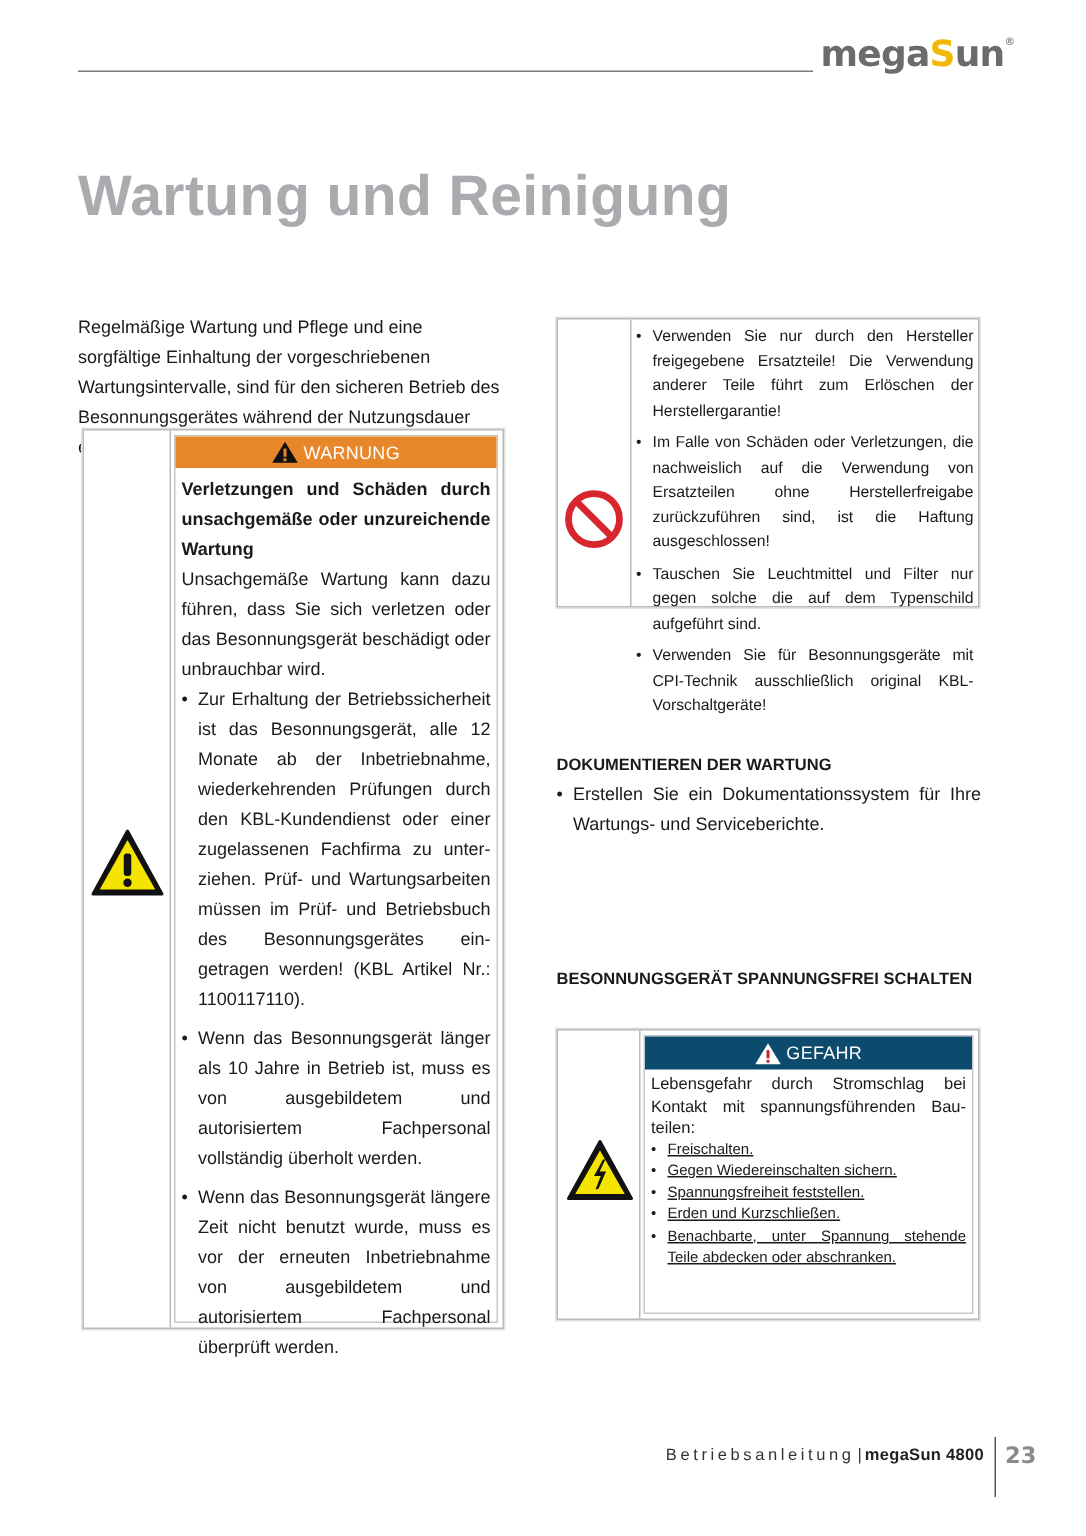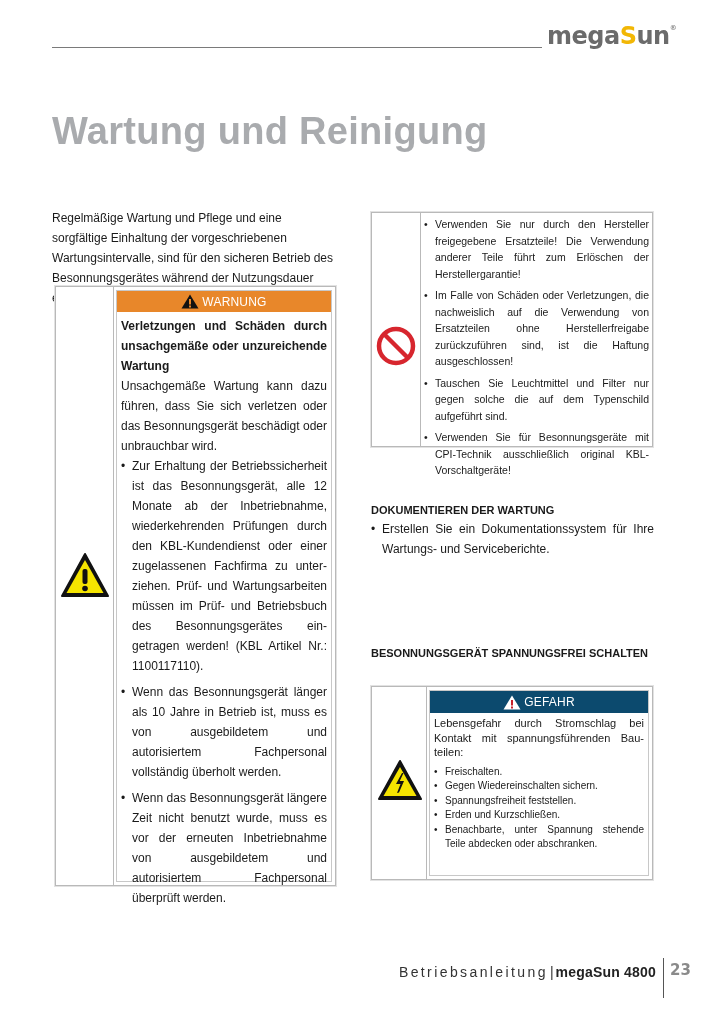--- a/index.html
+++ b/index.html
@@ -28,44 +28,44 @@
   .text-block .bold { font-weight: bold; }
   ul.bullets { list-style: none; }
   ul.bullets li { position: relative; padding-left: 11px; text-align: justify; }
   ul.bullets li::before { content: "•"; position: absolute; left: 0; top: 0; }
   .box-left ul.bullets li { margin-top: 0; }
   .box-left ul.bullets li + li { margin-top: 6px; }
 
   .warn-icon { position: absolute; left: 4px; top: 265px; width: 50px; height: 46px; }
 
   
-  .box-right-top { left: 371px; top: 212px; width: 282px; height: 235px; }
+  .box-right-top { left: 371px; top: 212px; width: 282px; height: 193px; }
   .box-right-top .icon-col { position: absolute; left: 0; top: 0; width: 49px; height: 100%; border-right: 1px solid #b9b9b9; }
   .box-right-top .content { position: absolute; left: 52px; top: 3px; right: 3px; font-size: 10.5px; line-height: 16.5px; }
   .box-right-top ul.bullets li + li { margin-top: 5px; }
   .prohib-icon { position: absolute; left: 4px; top: 113px; width: 40px; height: 40px; }
 
   .section-heading { position: absolute; font-weight: bold; font-size: 11px; line-height: 20px; color: #1a1a1a; }
   .sh1 { left: 371px; top: 500px; }
   .sh2 { left: 371px; top: 643px; width: 280px; }
 
   .doc-list { position: absolute; left: 371px; top: 519px; width: 283px; font-size: 12px; line-height: 20px; }
   .doc-list ul.bullets li + li { margin-top: 6px; }
 
   
   .box-right-bottom { left: 371px; top: 686px; width: 282px; height: 194px; }
   .box-right-bottom .icon-col { position: absolute; left: 0; top: 0; width: 55px; height: 100%; border-right: 1px solid #b9b9b9; }
   .box-right-bottom .content { position: absolute; left: 57px; top: 3px; right: 3px; bottom: 3px; border: 1px solid #c8c8c8; }
   .box-right-bottom .banner { height: 22px; }
   .box-right-bottom .text-block { font-size: 11px; line-height: 14.5px; padding-top: 3px; }
   .box-right-bottom .text-block .bold { font-size: 11.5px; line-height: 16px; }
-  .box-right-bottom ul.bullets { margin-top: 5px; font-size: 10px; line-height: 14.5px; }
+  .box-right-bottom ul.bullets { font-size: 10px; line-height: 14.5px; text-decoration: underline; }
   .elec-icon { position: absolute; left: 5px; top: 72px; width: 46px; height: 42px; }
 
-  .footer-text { position: absolute; right: 68px; top: 964px; font-size: 14px; color: #333; letter-spacing: 2.4px; }
+  .footer-text { position: absolute; right: 68px; top: 964px; font-size: 11px; color: #333; letter-spacing: 2.4px; }
   .footer-text .bar { letter-spacing: 0; margin: 0 2px; }
   .footer-text .brand { font-weight: bold; letter-spacing: 0.2px; color: #222; }
   .footer-divider { position: absolute; left: 663px; top: 958px; width: 1px; height: 40px; background: #555; }
   .page-num { position: absolute; left: 670px; top: 961px; font-family: "DejaVu Sans", sans-serif; font-size: 15px; font-weight: bold; color: #8a8a8a; }
 </style>
 </head>
 <body>
 
 <div class="header-line"></div>
 <div class="logo">

